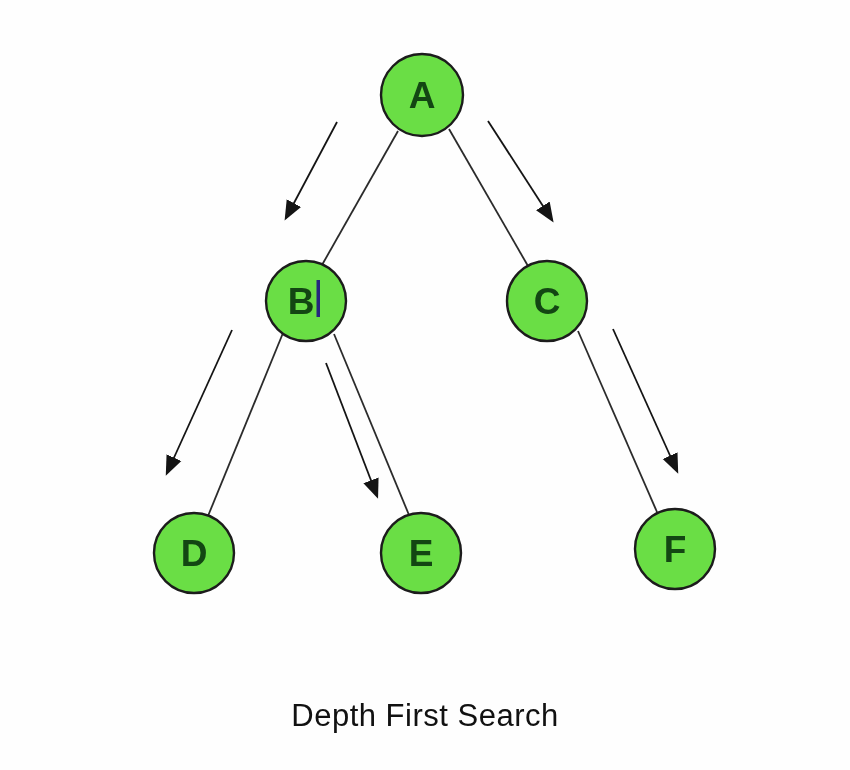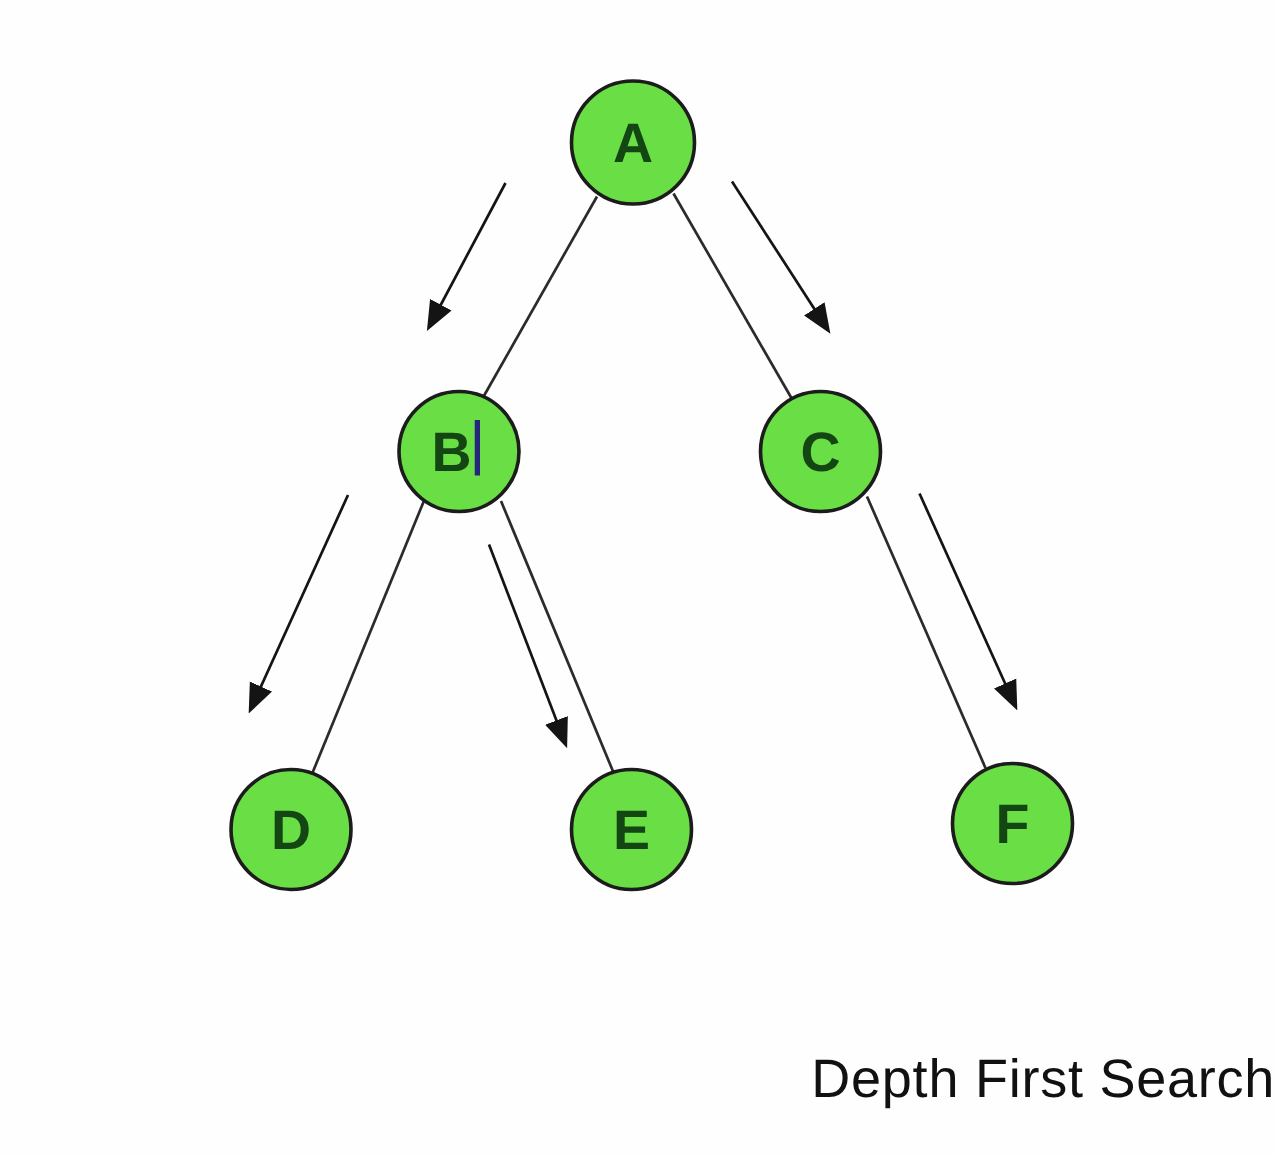--- a/index.html
+++ b/index.html
@@ -41,22 +41,22 @@
     font-family: "Liberation Sans", sans-serif;
     font-size: 37px;
     font-weight: 600;
     text-anchor: middle;
   }
   .caption {
     position: absolute;
     left: 0;
     top: 698px;
     width: 100%;
-    text-align: right;
-    font-size: 36px;
+    text-align: center;
+    font-size: 31px;
     font-weight: 400;
     color: #111111;
     letter-spacing: 0.5px;
   }
 </style>
 </head>
 <body>
 
 <div class="canvas">
   <svg class="diagram" width="850" height="770" viewBox="0 0 850 770">

